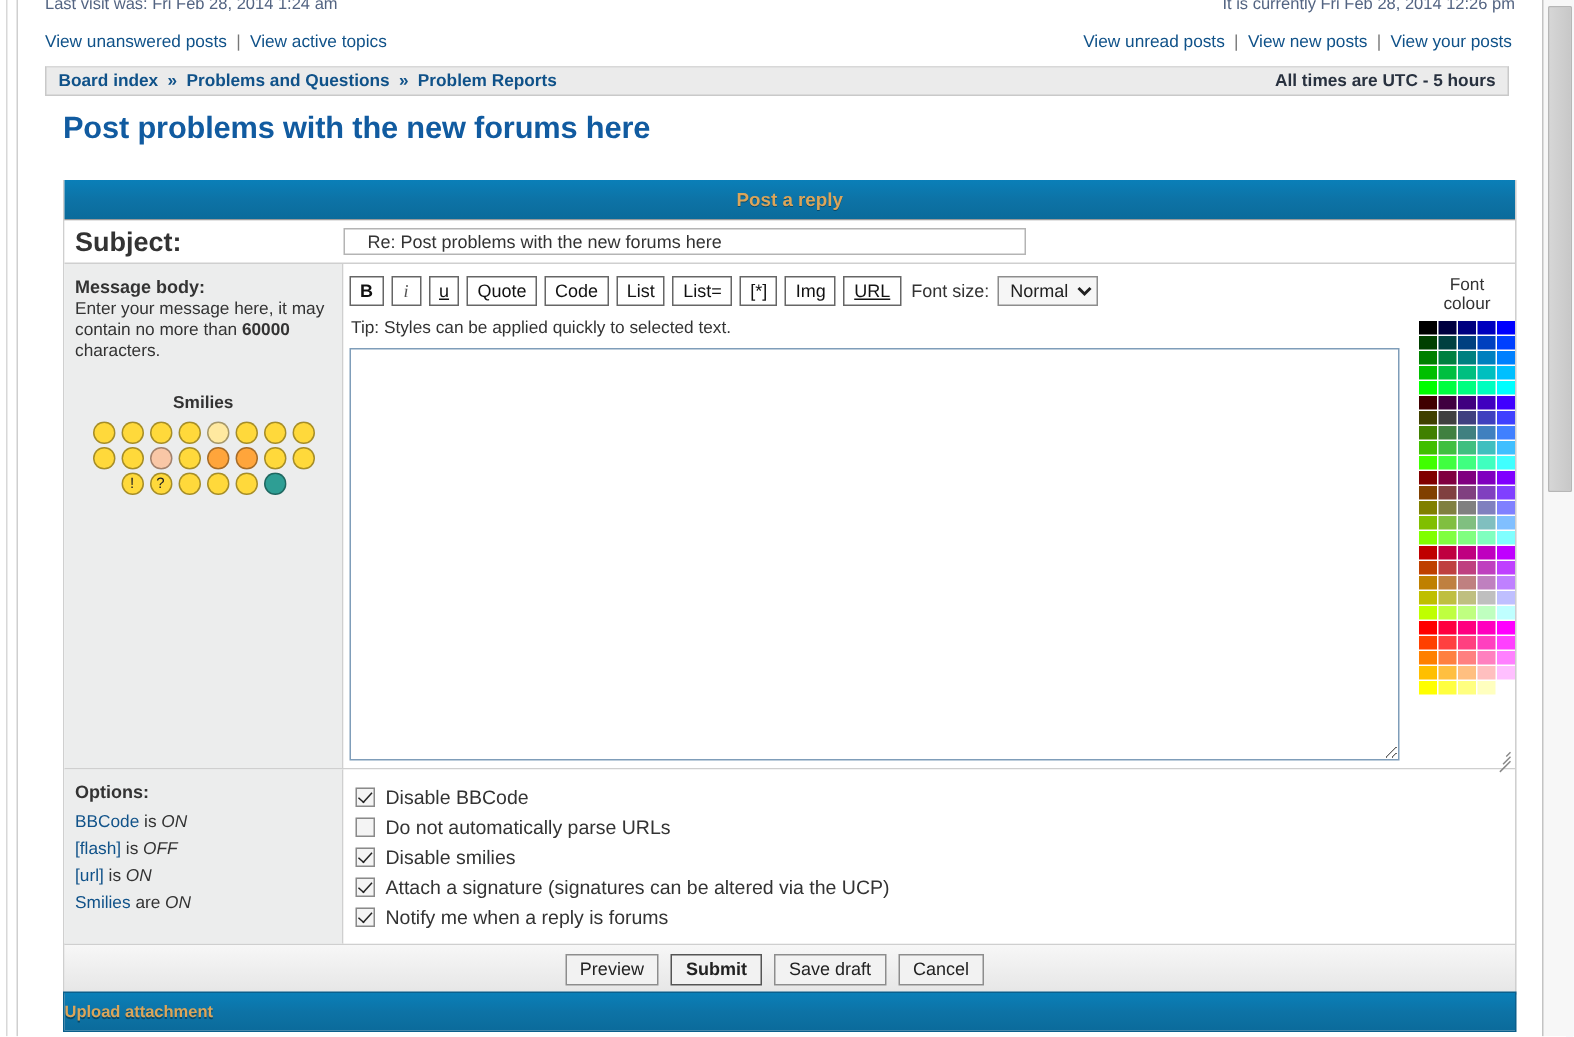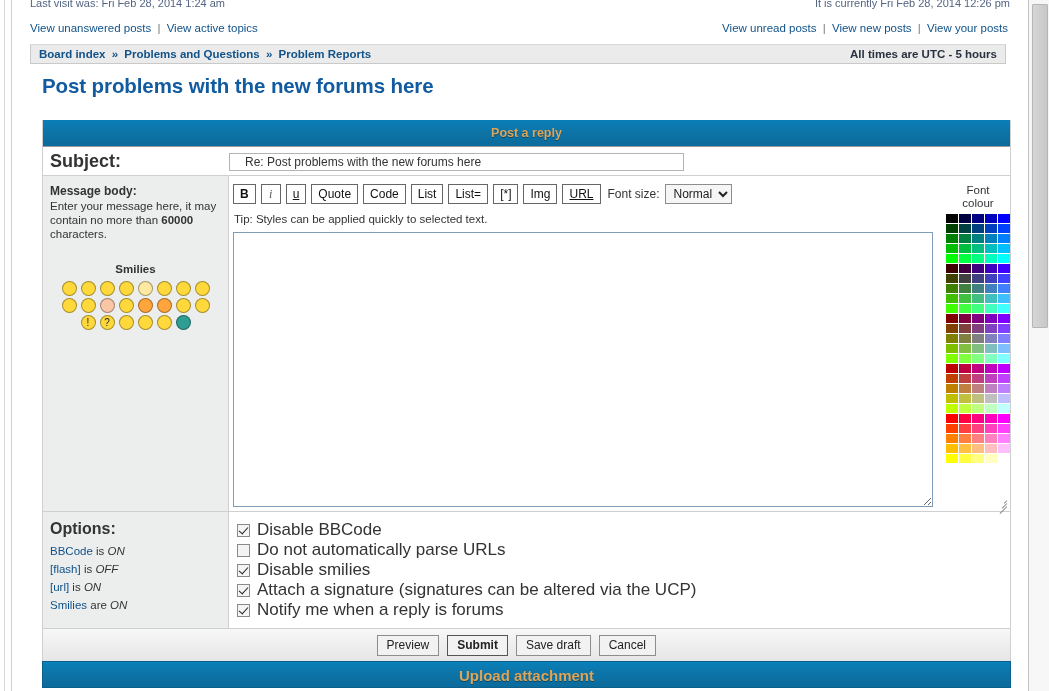--- a/index.html
+++ b/index.html
@@ -220,37 +220,37 @@
   }
   .fc-grid { display: grid; grid-template-columns: repeat(5, 12px); gap: 1px; }
   .fc-cell { width: 12px; height: 9px; cursor: pointer; }
 
   
   .row-options { display: flex; align-items: stretch; border-top: 1px solid #cfcfcf; background:#ffffff;}
   .opt-left {
     width: 186px; background: #eceded; border-right: 1px solid #cfcfcf;
     padding: 8px 7px; box-sizing: border-box;
   }
-  .opt-left .ot { font-weight: bold; font-size: 16px; color:#333; margin-bottom:4px;}
+  .opt-left .ot { font-weight: bold; font-size: 12px; color:#333; margin-bottom:4px;}
   .opt-left .oi { font-size: 11.5px; color:#333; line-height: 18px; }
   .opt-left .oi .k { color:#105289; }
   .opt-left .oi i { font-style: italic; }
   .opt-right { flex: 1; padding: 8px 0 8px 8px; background:#ffffff;}
   .chk-row { display: flex; align-items: center; height: 20px; }
   .chk {
     width: 13px; height: 13px; margin-right: 7px;
     border: 1px solid #8a8a8a; background: #f4f4f4;
     box-sizing: border-box; position: relative; cursor: pointer;
   }
   .chk.on:after {
     content: ""; position: absolute; left: 3px; top: 0px;
     width: 4px; height: 8px; border: solid #222;
     border-width: 0 1.6px 1.6px 0; transform: rotate(42deg);
   }
-  .chk-label { font-size: 17px; color: #333; }
+  .chk-label { font-size: 13px; color: #333; }
 
   
   .row-buttons {
     border-top: 1px solid #cfcfcf;
     background: linear-gradient(to bottom,#f7f7f7,#e6e6e6);
     height: 32px; display: flex; align-items: center; justify-content: flex-end;
     padding-right: 354px;
   }
   .btn {
     height: 21px; margin-left: 8px; padding: 0 9px;
@@ -260,22 +260,22 @@
     font-family: "Liberation Sans", sans-serif;
     line-height: 19px; cursor: pointer;
     box-sizing: border-box;
   }
   .btn.primary { font-weight: bold; border-color: #555; }
 
   
   .upload-bar {
     position: absolute; left: 29px; top: 661px; width: 969px; height: 27px;
     background: linear-gradient(to bottom,#0a7fb8 0%, #0d73a6 50%, #0b6b9b 100%);
-    color: #dba55a; font-weight: bold; font-size: 15px;
-    text-align: center; line-height: 27px;
+    color: #dba55a; font-weight: bold; font-size: 11px;
+    line-height: 27px;
     border: 1px solid #0a5f8c; box-sizing: border-box;
     text-shadow: 0 1px 0 rgba(0,0,0,.35);
   }
 </style>
 </head>
 <body>
 
 <div id="screen">
 
   <div class="page-left-edge">

